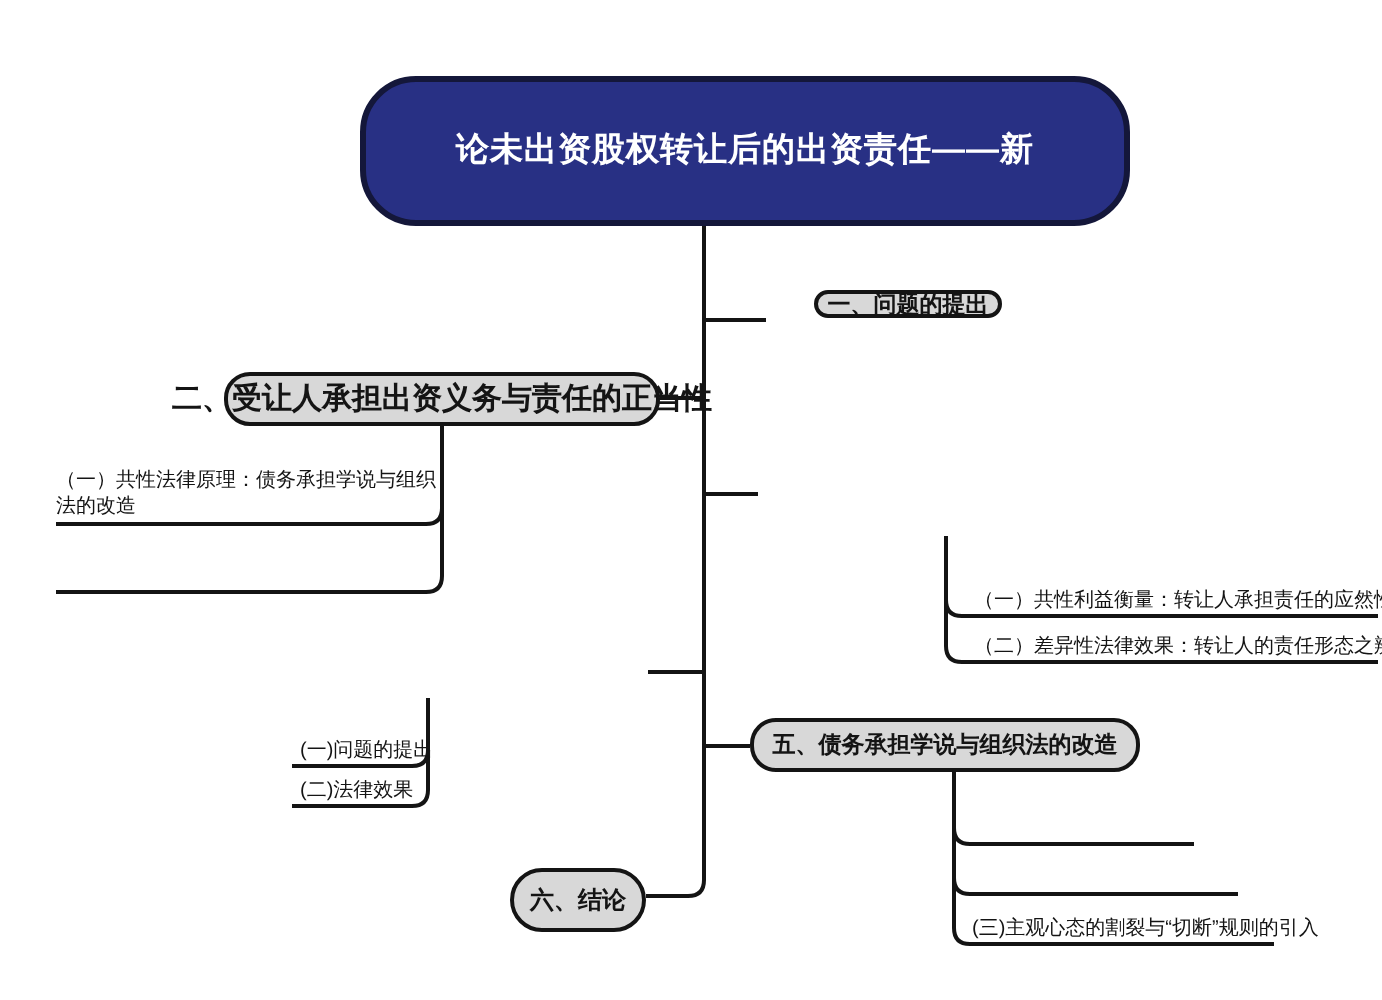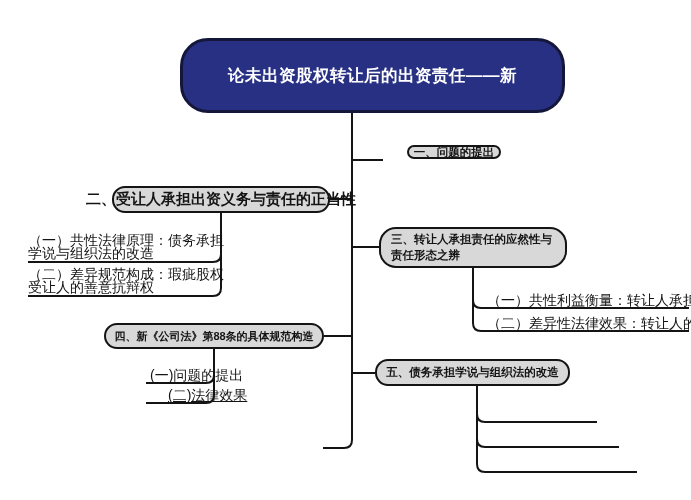--- a/index.html
+++ b/index.html
@@ -54,21 +54,21 @@
   .n1{left:383px;top:145px;width:94px;height:14px;border-radius:15px;font-size:11.5px;margin-left:24px;}
   .n2{left:112px;top:186px;width:218px;height:27px;border-radius:13px;font-size:15px;white-space:nowrap;}
   .n3{left:379px;top:227px;width:188px;height:41px;border-radius:17px;font-size:11.5px;
       justify-content:flex-start;text-align:left;padding:0 10px;line-height:1.35;}
   .n4{left:104px;top:323px;width:220px;height:26px;border-radius:13px;font-size:11px;white-space:nowrap;}
   .n5{left:375px;top:359px;width:195px;height:27px;border-radius:13px;font-size:11.5px;white-space:nowrap;}
   .n6{left:255px;top:434px;width:68px;height:32px;border-radius:16px;font-size:12px;}
   .leaf{
     position:absolute;
     color:var(--node-text);
-    font-size:14px;
+    font-size:10px;
     line-height:13px;
     z-index:2;
   }
   .leaf.wrap2{width:198px;}
   .leaf.nowrap{white-space:nowrap;}
 </style>
 </head>
 <body>
 
 <div class="canvas">
@@ -100,27 +100,26 @@
     <path d="M619,447 H485 Q477,447 477,439"></path>
     <path d="M637,472 H485 Q477,472 477,464"></path>
   </svg>
 
   <div class="node root-node">
     <span>论未出资股权转让后的出资责任——新</span>
   </div>
 
   <div class="node n1">一、问题的提出</div>
   <div class="node n2">二、受让人承担出资义务与责任的正当性</div>
-  <div class="node n3">三、转让人承担责任的应然性与责任形态之辨</div>
-  <div class="node n4">四、新《公司法》第88条的具体规范构造</div>
   <div class="node n5">五、债务承担学说与组织法的改造</div>
+  <div class="node n6">六、结论</div>
 
   <div class="leaf wrap2" style="left:28px;top:234px;">（一）共性法律原理：债务承担学说与组织法的改造</div>
-  <div class="leaf wrap2" style="left:28px;top:268px;">（二）差异规范构成：瑕疵股权受让人的善意抗辩权</div>
 
   <div class="leaf nowrap" style="left:487px;top:294px;">（一）共性利益衡量：转让人承担责任的应然性</div>
   <div class="leaf nowrap" style="left:487px;top:317px;">（二）差异性法律效果：转让人的责任形态之辨</div>
 
   <div class="leaf nowrap" style="left:150px;top:369px;">(一)问题的提出</div>
-  <div class="leaf nowrap" style="left:168px;top:389px;text-decoration:underline;">(二)法律效果</div>
+  <div class="leaf nowrap" style="left:150px;top:389px;">(二)法律效果</div>
 
+  <div class="leaf nowrap" style="left:486px;top:458px;">(三)主观心态的割裂与“切断”规则的引入</div>
 
 </div>
 
 </body></html>

